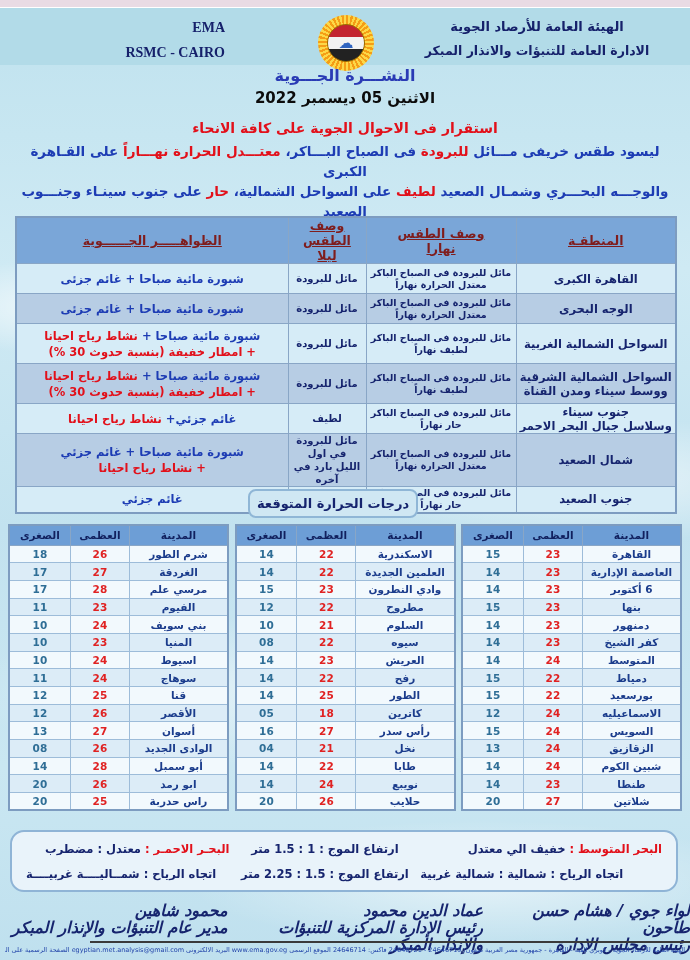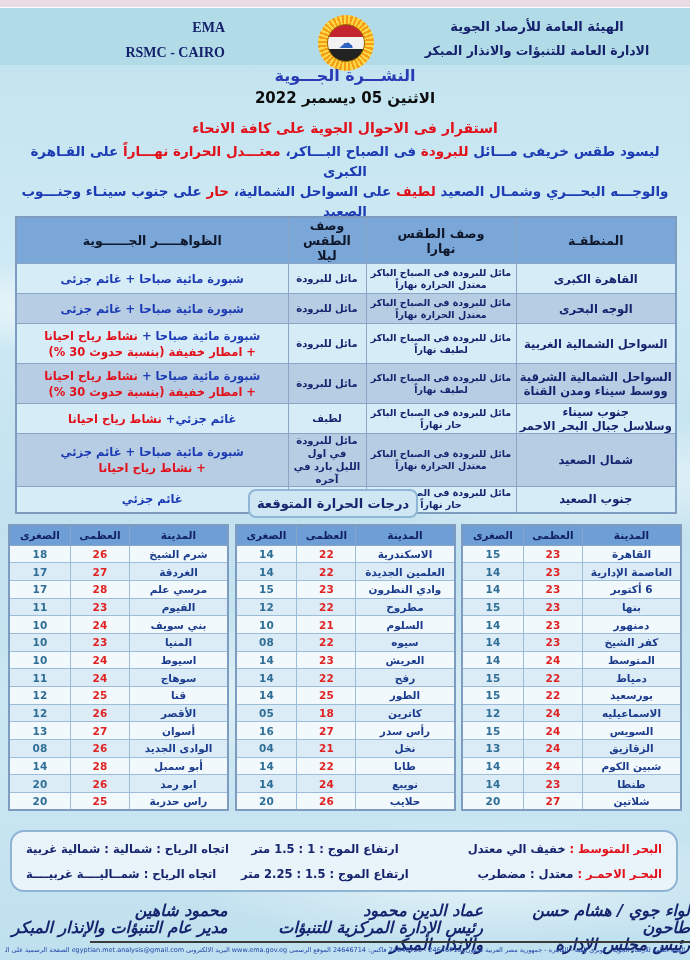--- a/index.html
+++ b/index.html
@@ -36,21 +36,21 @@
     font-weight:bold; font-size:15px; color:#0c0c0c; direction:rtl; }
   .summary { position:absolute; top:120px; left:20px; width:650px; text-align:center; direction:rtl; }
   .summary-title { font-weight:bold; font-size:14px; color:#e2101a; margin-bottom:5px; }
   .summary-body { font-weight:bold; font-size:13.5px; line-height:20px; color:#1d3cb4; }
   .red { color:#e2101a;text-align:center; }
   .blue { color:#1d3cb4; }
   
   table.forecast { position:absolute; top:216px; left:15px; width:660px; border-collapse:collapse;
     direction:rtl; table-layout:fixed; border:2px solid #7d9cc0; }
   table.forecast th, table.forecast td { border:1px solid #89a6c6; vertical-align:middle; text-align:center; }
-  table.forecast th { background:#7aa6d8; color:#0f172a; font-size:12.5px; font-weight:bold; height:40px; line-height:15px; }
+  table.forecast th { background:#7aa6d8; color:#7f1d1d; font-size:12.5px; font-weight:bold; height:40px; line-height:15px;text-decoration:underline; }
   table.forecast td { font-weight:bold; color:#16246e; }
   td.cell-region { font-size:11.5px; line-height:14px;margin-top:48px; }
   td.cell-day { font-size:9.5px; line-height:12px; }
   td.cell-night { font-size:10px; line-height:13px; }
   td.cell-phen { font-size:11.5px; line-height:16px; }
   tr.row-light td { background:#d6ecf7; }
   tr.row-dark td { background:#b7cde4; }
   
   .temps-badge { position:absolute; top:489px; left:248px; width:170px; height:29px;
     background:#cfe7f3; border:2px solid #8fb6d6; border-radius:8px;
@@ -372,21 +372,21 @@
         </colgroup>
         <thead>
           <tr>
             <th>المدينة</th>
             <th>العظمى</th>
             <th>الصغرى</th>
           </tr>
         </thead>
         <tbody>
           <tr>
-            <td class="t-city">شرم الشيخ</td>
+            <td class="t-city">شرم الطور</td>
             <td class="t-max">26</td>
             <td class="t-min">18</td>
           </tr>
           <tr>
             <td class="t-city">الغردقة</td>
             <td class="t-max">27</td>
             <td class="t-min">17</td>
           </tr>
           <tr>
             <td class="t-city">مرسي علم</td>
@@ -453,22 +453,22 @@
             <td class="t-max">25</td>
             <td class="t-min">20</td>
           </tr>
         </tbody>
       </table>
     </div>
 
   <div class="sea-box" id="sea-box">
       <div class="sea-cell"><span class="lbl">البحر المتوسط : </span><span>خفيف الي معتدل</span></div>
       <div class="sea-cell sea-wave">ارتفاع الموج : 1 : 1.5 متر</div>
+      <div class="sea-cell"><span class="lbl">البحـر الاحمـر : </span><span>معتدل : مضطرب</span></div>
       <div class="sea-cell sea-wind">اتجاه الرياح : شمالية : شمالية غربية</div>
-      <div class="sea-cell"><span class="lbl">البحـر الاحمـر : </span><span>معتدل : مضطرب</span></div>
       <div class="sea-cell sea-wave">ارتفاع الموج : 1.5 : 2.25 متر</div>
       <div class="sea-cell sea-wind">اتجاه الرياح : شمــاليــــة غربيــــة</div>
     </div>
 
   <div class="signatures" id="signatures">
       <div class="sig sig-0">
         <div>محمود شاهين</div>
         <div>مدير عام التنبؤات والإنذار المبكر</div>
       </div>
       <div class="sig sig-1">

